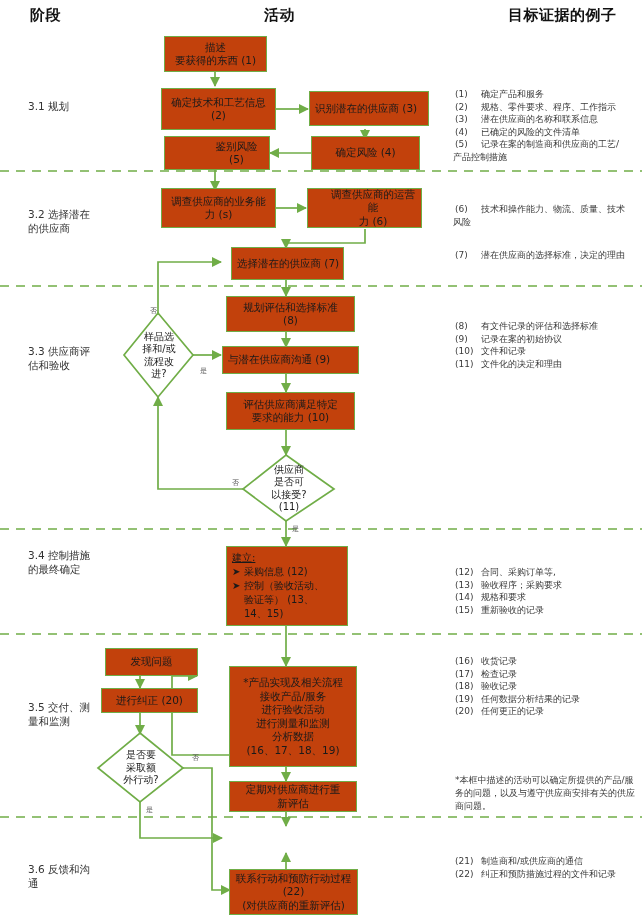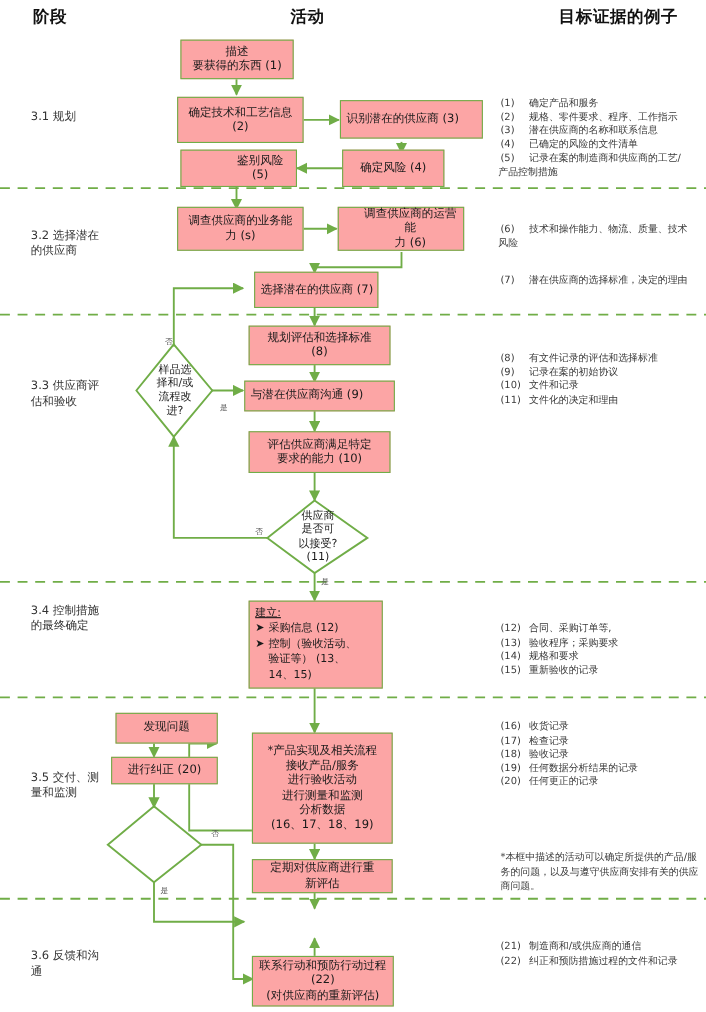--- a/index.html
+++ b/index.html
@@ -6,21 +6,21 @@
   body{width:642px;height:920px;position:relative;overflow:hidden;
        font-family:"DejaVu Sans","Liberation Sans",sans-serif;color:#262626;}
   .canvas{position:absolute;left:0;top:0;width:642px;height:920px;}
   svg.wires{position:absolute;left:0;top:0;width:642px;height:920px;overflow:visible;}
 
   .hdr{position:absolute;font-weight:bold;font-size:15px;color:#111;letter-spacing:.5px;}
 
   .stage{position:absolute;font-size:10.5px;line-height:14px;color:#333;}
 
   .node{position:absolute;box-sizing:border-box;border:1.6px solid #70ad47;
-        background:#fca5a5;display:flex;align-items:center;justify-content:center;
+        background:#c2410c;display:flex;align-items:center;justify-content:center;
         text-align:center;font-size:10.5px;line-height:13.5px;color:#1a1a1a;padding:2px 3px;}
   .node.left{justify-content:flex-start;text-align:left;padding-left:5px;}
 
   .diamond{position:absolute;}
   .diamond .dtext{position:absolute;left:0;top:0;width:100%;height:100%;
         display:flex;align-items:center;justify-content:center;text-align:center;
         font-size:10px;line-height:12.5px;color:#1a1a1a;}
 
   .evid{position:absolute;font-size:9px;line-height:12.6px;color:#3a3a3a;}
   .evid .row{display:flex;}
@@ -121,22 +121,22 @@
       <polygon points="158,313 193,355 158,397 124,355"></polygon>
       <polygon points="286,455 334,489 286,521 243,489"></polygon>
       <polygon points="140,733 183,768 140,802 98,768"></polygon>
     </g>
   </svg>
 
   <div class="node" style="left:164px;top:36px;width:103px;height:36px;white-space:pre-line;">描述
 要获得的东西  (1)</div>
   <div class="node" style="left:161px;top:88px;width:115px;height:42px;white-space:pre-line;">确定技术和工艺信息
 (2)</div>
-  <div class="node left" style="left:309px;top:91px;width:130px;height:35px;">识别潜在的供应商  (3)</div>
-  <div class="node" style="left:311px;top:136px;width:93px;height:34px;">确定风险  (4)</div>
+  <div class="node left" style="left:309px;top:91px;width:120px;height:35px;">识别潜在的供应商  (3)</div>
+  <div class="node" style="left:311px;top:136px;width:109px;height:34px;">确定风险  (4)</div>
   <div class="node" style="left:164px;top:136px;width:106px;height:34px;padding-left:42px;">鉴别风险  (5)</div>
   <div class="node" style="left:161px;top:188px;width:115px;height:40px;white-space:pre-line;">调查供应商的业务能
 力 (s)</div>
   <div class="node" style="left:307px;top:188px;width:115px;height:40px;white-space:pre-line;padding-left:20px;">调查供应商的运营能
 力 (6)</div>
   <div class="node left" style="left:231px;top:247px;width:113px;height:33px;">选择潜在的供应商  (7)</div>
   <div class="node" style="left:226px;top:296px;width:129px;height:36px;white-space:pre-line;">规划评估和选择标准
 (8)</div>
   <div class="node left" style="left:222px;top:346px;width:137px;height:28px;">与潜在供应商沟通  (9)</div>
   <div class="node" style="left:226px;top:392px;width:129px;height:38px;white-space:pre-line;">评估供应商满足特定
@@ -177,20 +177,25 @@
 择和/或
 流程改
 进?</div>
   </div>
   <div class="diamond" style="left:243px;top:455px;width:92px;height:67px;">
     <div class="dtext" style="white-space:pre-line;">供应商
 是否可
 以接受?
 (11)</div>
   </div>
+  <div class="diamond" style="left:98px;top:733px;width:86px;height:70px;">
+    <div class="dtext" style="white-space:pre-line;">是否要
+采取额
+外行动?</div>
+  </div>
 
   <div class="ylab" style="left:150px;top:306px;">否</div>
   <div class="ylab" style="left:200px;top:366px;">是</div>
   <div class="ylab" style="left:232px;top:478px;">否</div>
   <div class="ylab" style="left:292px;top:524px;">是</div>
   <div class="ylab" style="left:192px;top:753px;">否</div>
   <div class="ylab" style="left:146px;top:805px;">是</div>
 
   <div class="evid" style="left:455px;top:88px;width:182px;"></div>
   <div class="evid" style="left:455px;top:88px;width:186px;">

